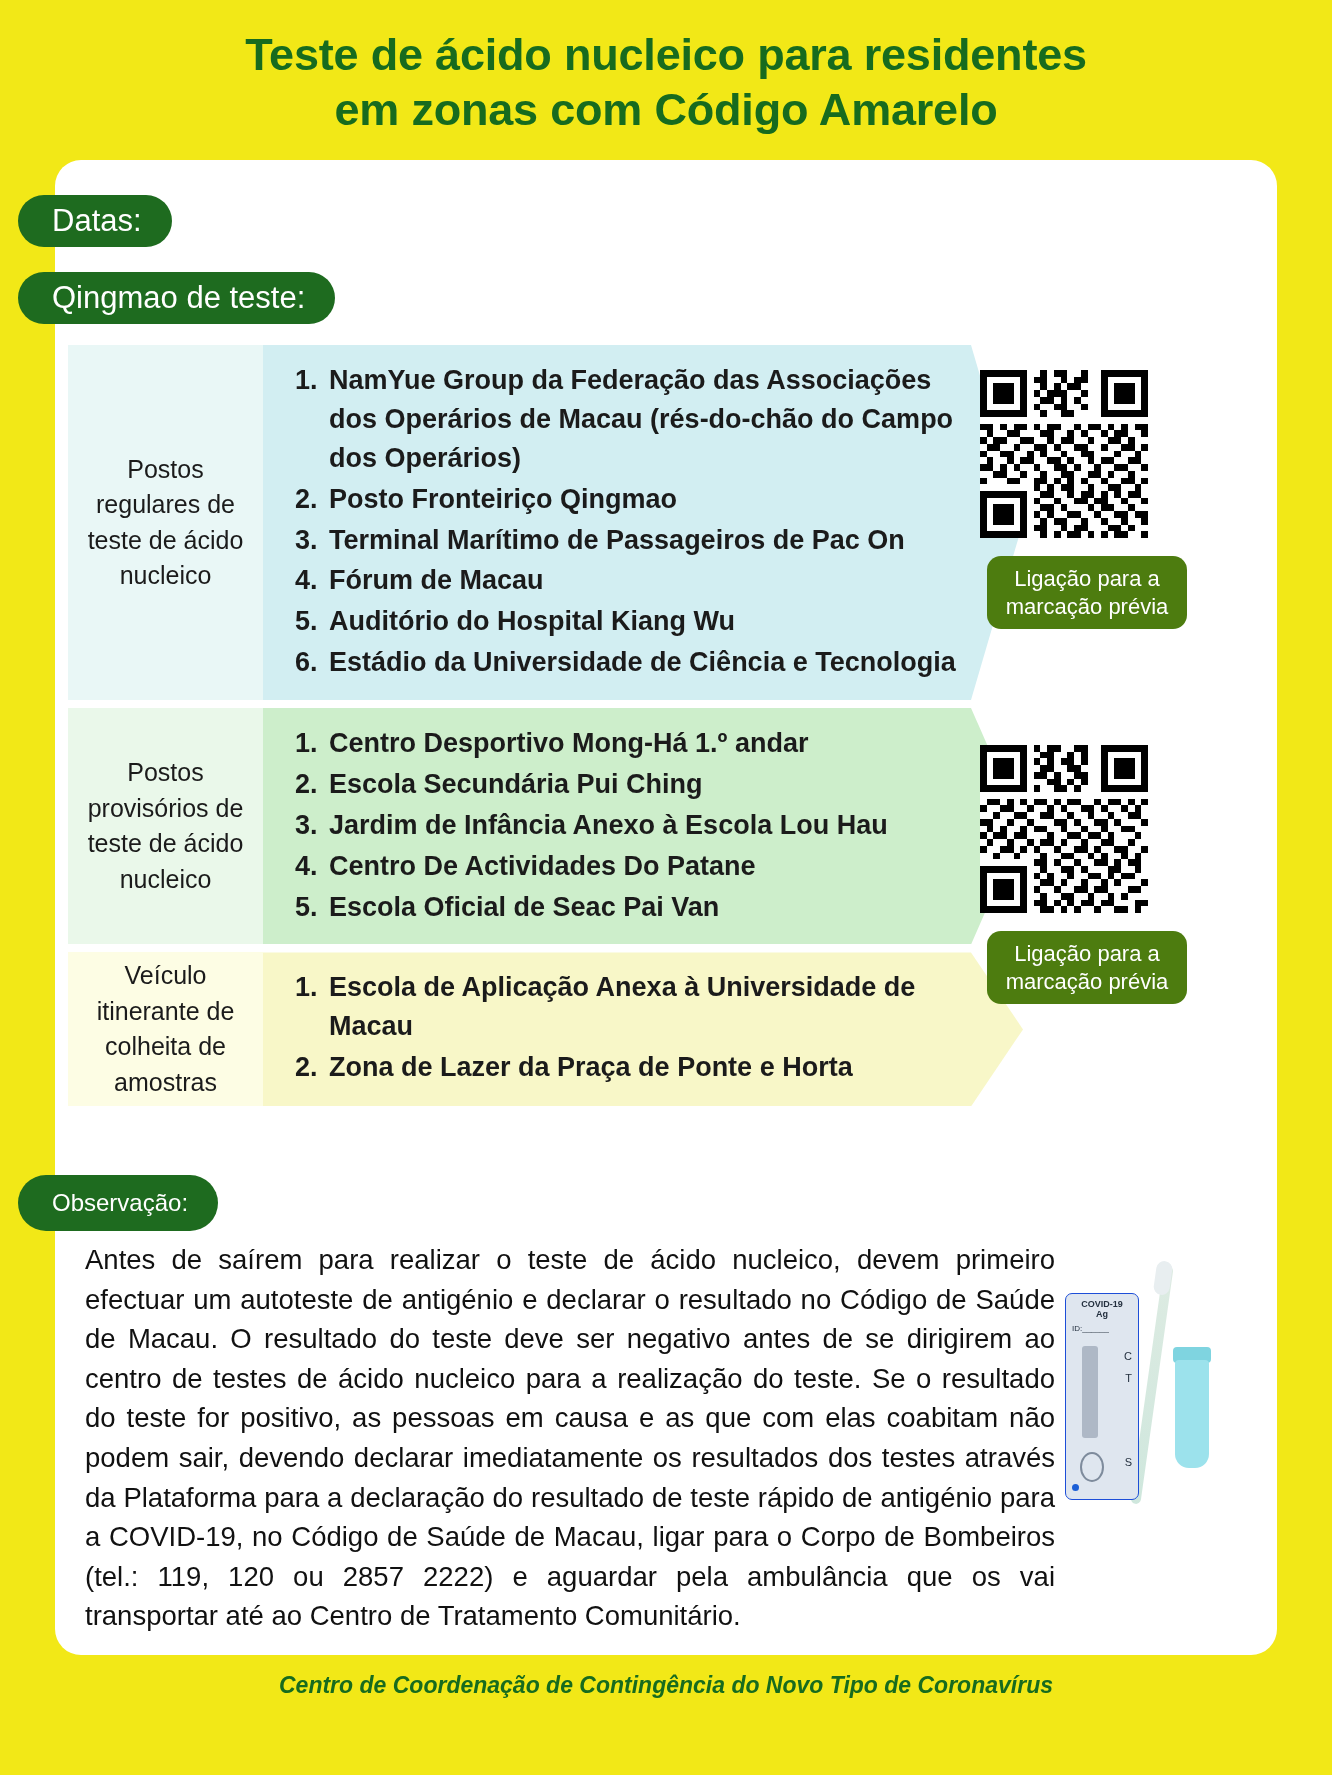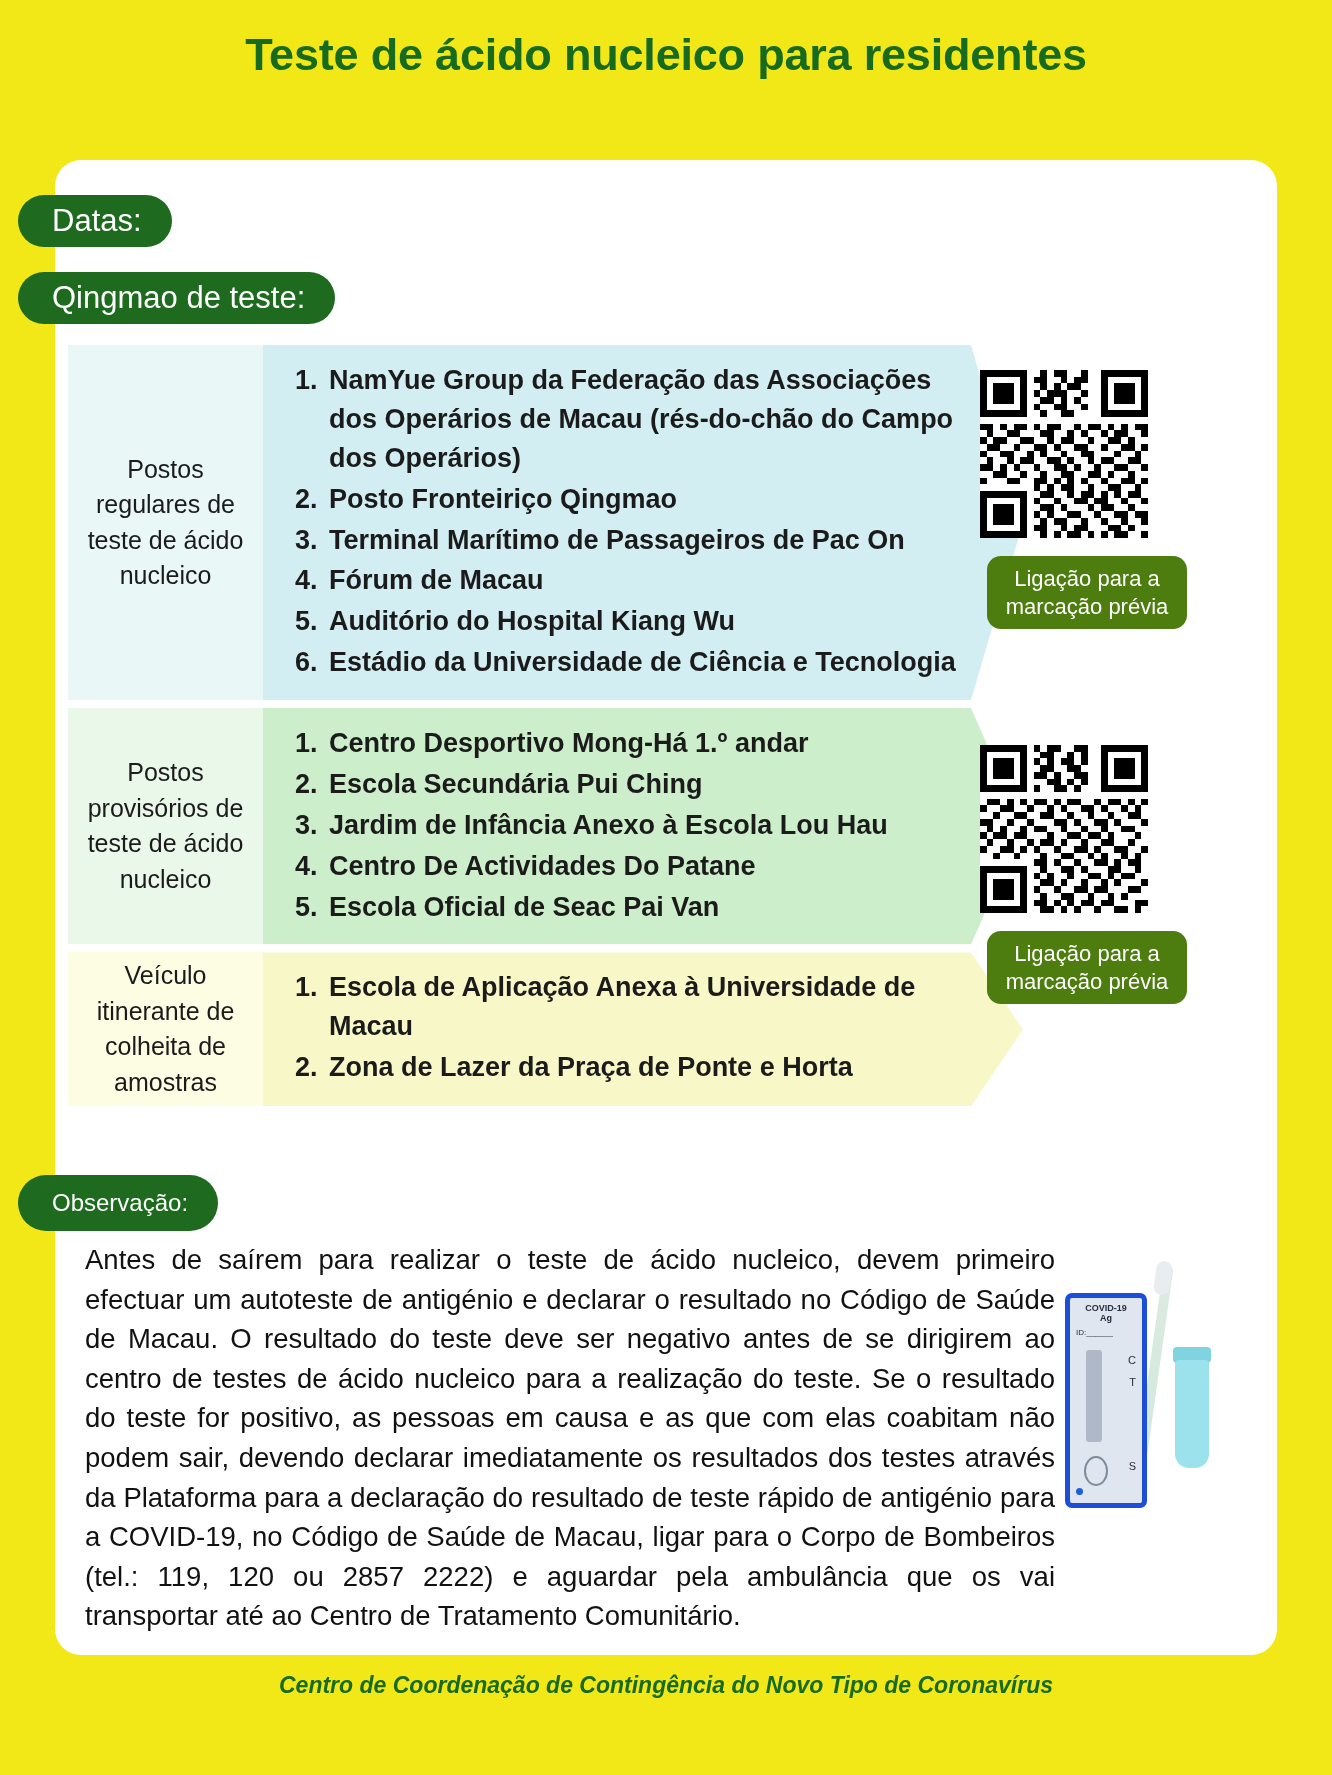--- a/index.html
+++ b/index.html
@@ -177,21 +177,21 @@
     width: 175px;
     height: 255px;
   }
   .cassette {
     position: absolute;
     left: 10px;
     top: 28px;
     width: 72px;
     height: 205px;
     background: #dfe6ef;
-    border: 5px solid #1d4ed8;
+    border: 1px solid #1d4ed8;
     border-radius: 7px;
   }
   .cassette .win {
     position: absolute;
     left: 16px;
     top: 52px;
     width: 16px;
     height: 92px;
     background: #aeb8c6;
     border-radius: 3px;
@@ -293,20 +293,21 @@
     font-style: italic;
   }
 </style>
 </head>
 <body>
 
 <div class="poster">
 
   <div class="title">
     <span class="line">Teste de ácido nucleico para residentes</span>
+    <span class="line">em zonas com Código Amarelo</span>
   </div>
 
   <div class="card"></div>
 
   <div class="pill" id="pill-datas">Datas:</div>
 
   <div class="pill" id="pill-locais">Qingmao de teste:</div>
 
   <div class="sites">
 

